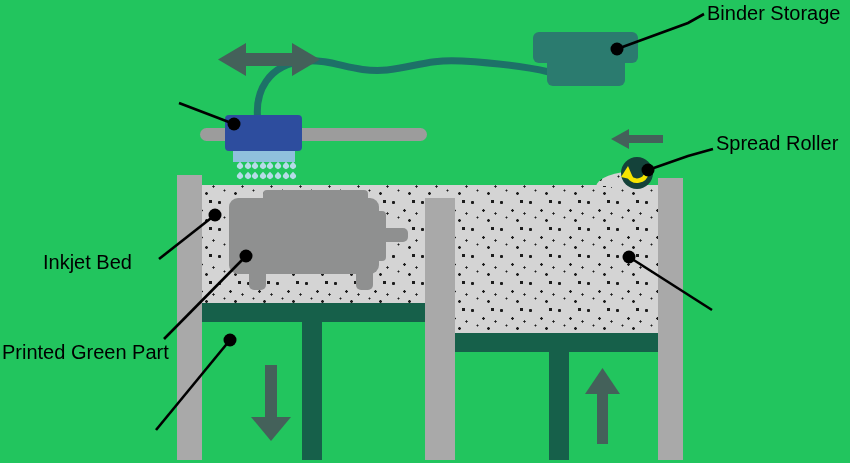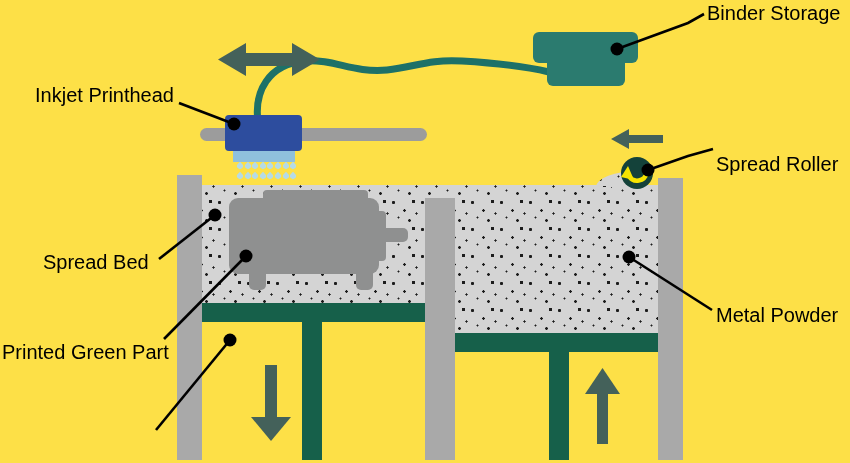--- a/index.html
+++ b/index.html
@@ -1,16 +1,16 @@
 <!DOCTYPE html>
 <html><head>
 <meta charset="utf-8">
 <style>
   html,body{margin:0;padding:0;background:#fff;}
-  .canvas{position:relative;width:850px;height:463px;background:#fde047;overflow:hidden;
+  .canvas{position:relative;width:850px;height:463px;background:#22c55e;overflow:hidden;
           font-family:"Liberation Sans",sans-serif;}
   .abs{position:absolute;}
 
   
   .powder{
     background-color:#d4d4d4;
     background-image:
       radial-gradient(circle,#1c1c1c 1.3px,transparent 1.8px),
       radial-gradient(circle,#1c1c1c 1.0px,transparent 1.5px),
       radial-gradient(circle,#1c1c1c 1.5px,transparent 2.0px),
@@ -126,19 +126,17 @@
       <circle cx="234" cy="124" r="6.5"></circle>
       <circle cx="648" cy="170" r="6.5"></circle>
       <circle cx="215" cy="215" r="6.5"></circle>
       <circle cx="246" cy="256" r="6.5"></circle>
       <circle cx="230" cy="340" r="6.5"></circle>
       <circle cx="629" cy="257" r="6.5"></circle>
     </g>
   </svg>
 
   <div class="label" style="left:707px;top:1px;">Binder Storage</div>
-  <div class="label" style="left:30px;top:83px;width:144px;text-align:right;">Inkjet Printhead</div>
-  <div class="label" style="left:716px;top:152px;">Spread Roller</div>
-  <div class="label" style="left:43px;top:250px;">Spread Bed</div>
+  <div class="label" style="left:716px;top:131px;">Spread Roller</div>
+  <div class="label" style="left:43px;top:250px;">Inkjet Bed</div>
   <div class="label" style="left:2px;top:340px;">Printed Green Part</div>
-  <div class="label" style="left:716px;top:303px;">Metal Powder</div>
 
 </div>
 
 </body></html>

